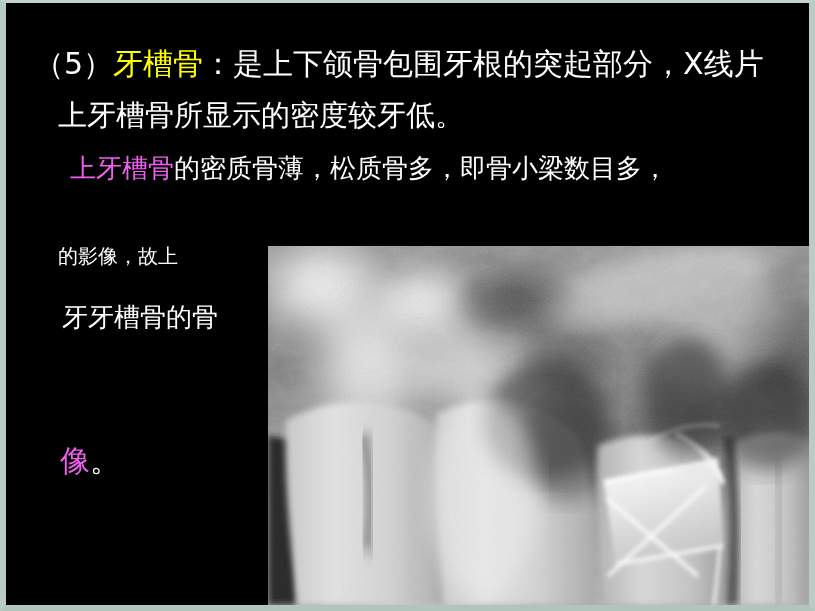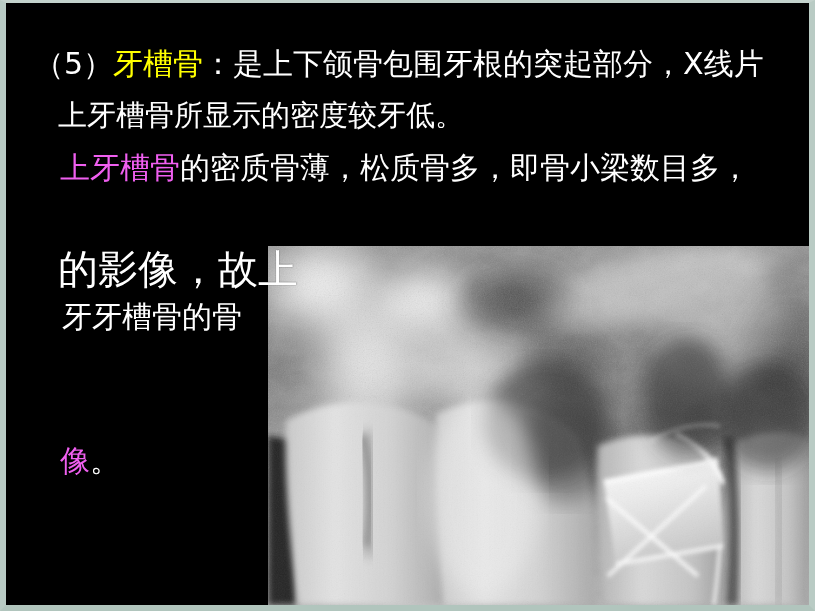--- a/index.html
+++ b/index.html
@@ -63,24 +63,24 @@
     font-size: 30px;
     line-height: 34px;
     letter-spacing: 0px;
     text-shadow: 0 0 1px rgba(0,0,0,0.9);
   }
   .hl-yellow { color: #ffff00; }
   .hl-magenta { color: #f05ff0; }
 
   .L1 { left: 28px;  top: 44px;  font-size: 30px; }
   .L2 { left: 52px;  top: 95px;  font-size: 29px; }
-  .L3 { left: 54px;  top: 148px; font-size: 30px; }
+  .L3 { left: 64px;  top: 148px; font-size: 26px; }
   .L4 { left: 52px;  top: 199px; font-size: 30px; }
-  .L5 { left: 52px;  top: 249px; font-size: 40px; }
-  .L6 { left: 56px;  top: 297px; font-size: 30px; }
+  .L5 { left: 52px;  top: 236px; font-size: 20px; }
+  .L6 { left: 56px;  top: 297px; font-size: 26px; }
   .L7 { left: 56px;  top: 345px; font-size: 30px; }
   .L8 { left: 54px;  top: 393px; font-size: 30px; }
   .L9 { left: 54px;  top: 441px; font-size: 30px; }
 </style>
 </head>
 <body>
 
 <div id="slide">
   <div id="canvas">
 

